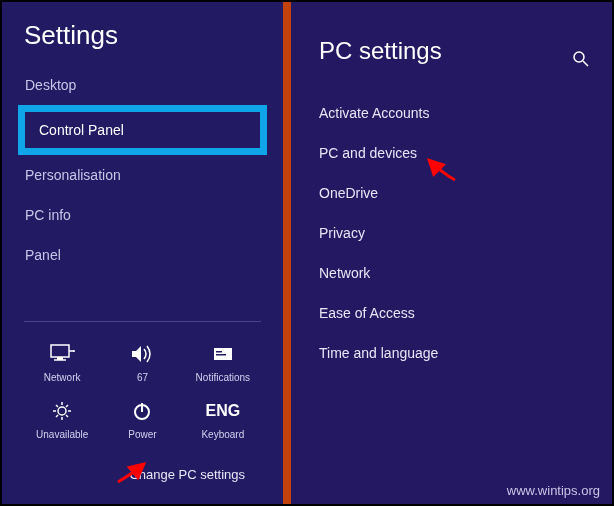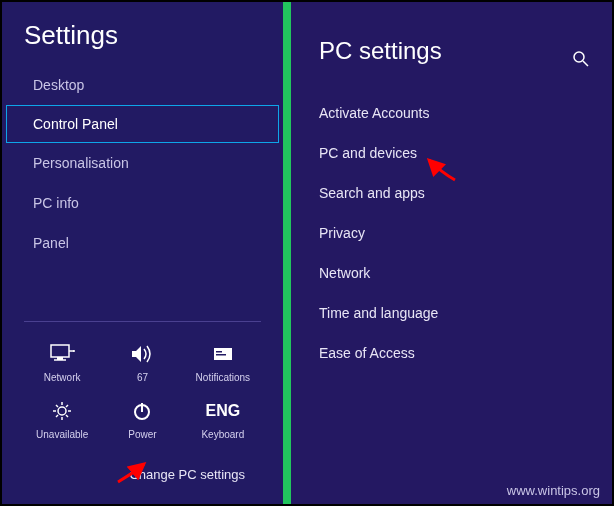--- a/index.html
+++ b/index.html
@@ -9,21 +9,21 @@
     font-family: "Segoe UI", Arial, sans-serif;
     background: #fff;
     border: 2px solid #000;
     position: relative;
     overflow: hidden;
   }
   .container {
     display: flex;
     width: 100%;
     height: 100%;
-    background: #22c55e;
+    background: #c2410c;
   }
   .left-panel {
     width: 281px;
     background: #221a63;
     color: #fff;
     padding-top: 18px;
     position: relative;
   }
   .right-panel {
     flex: 1;
@@ -36,29 +36,29 @@
   .settings-title {
     font-size: 26px;
     font-weight: 300;
     padding-left: 22px;
     margin-bottom: 14px;
     color: #fff;
   }
   .settings-item {
     font-size: 14px;
     color: #c9c5e6;
-    padding: 11px 30px;
+    padding: 11px 22px;
     cursor: pointer;
     border: 1px solid transparent;
   }
   .settings-item.selected {
-    border: 1px solid #0ea5e9;
-    color: #fff;
-    margin: 0 4px;
-    padding: 10px 26px;
+    border: 7px solid #0ea5e9;
+    color: #fff;
+    margin: 0 16px;
+    padding: 10px 14px;
   }
   .tiles-section {
     position: absolute;
     bottom: 60px;
     left: 0;
     right: 0;
     border-top: 1px solid #4a4090;
     padding-top: 14px;
     margin: 0 22px;
     display: grid;
@@ -239,25 +239,25 @@
 
     <div class="search-icon">
       <svg width="18" height="18" viewBox="0 0 18 18">
           <circle cx="7" cy="7" r="5" fill="none" stroke="#fff" stroke-width="1.5"></circle>
           <line x1="11" y1="11" x2="16" y2="16" stroke="#fff" stroke-width="1.5"></line>
         </svg>
     </div>
 
     <div class="pc-item">Activate Accounts</div>
     <div class="pc-item">PC and devices</div>
-    <div class="pc-item">Search and apps</div>
+    <div class="pc-item">OneDrive</div>
     <div class="pc-item">Privacy</div>
     <div class="pc-item">Network</div>
+    <div class="pc-item">Ease of Access</div>
     <div class="pc-item">Time and language</div>
-    <div class="pc-item">Ease of Access</div>
 
     <div class="arrow" style="top:152px; left:130px;">
       <svg width="40" height="30" viewBox="0 0 40 30">
           <defs>
             <marker id="ah2" markerWidth="6" markerHeight="6" refX="5" refY="3" orient="auto">
               <polygon points="0,0 6,3 0,6" fill="#ff0000"></polygon>
             </marker>
           </defs>
           <path d="M34,26 Q20,18 8,6" fill="none" stroke="#ff0000" stroke-width="3" marker-end="url(#ah2)"></path>
         </svg>

